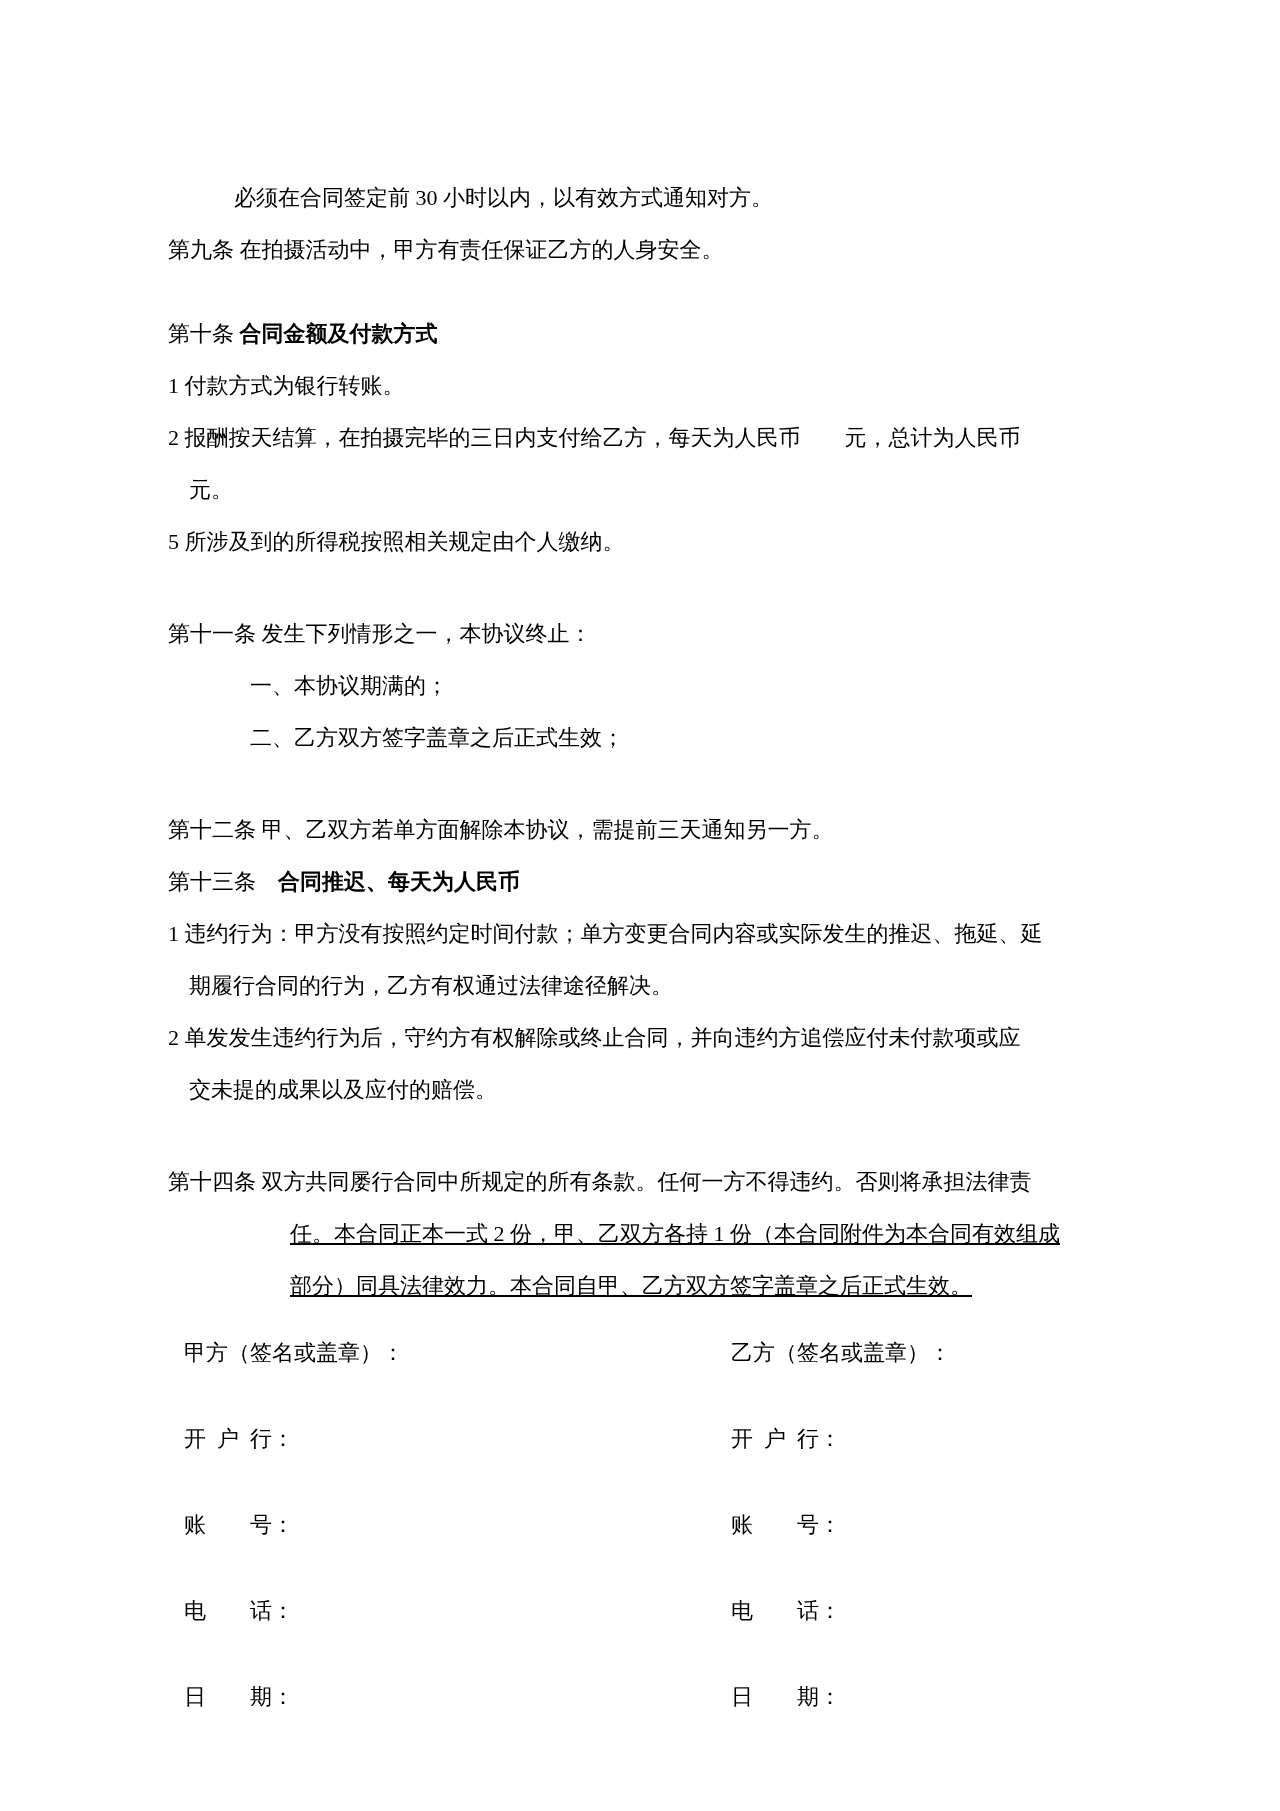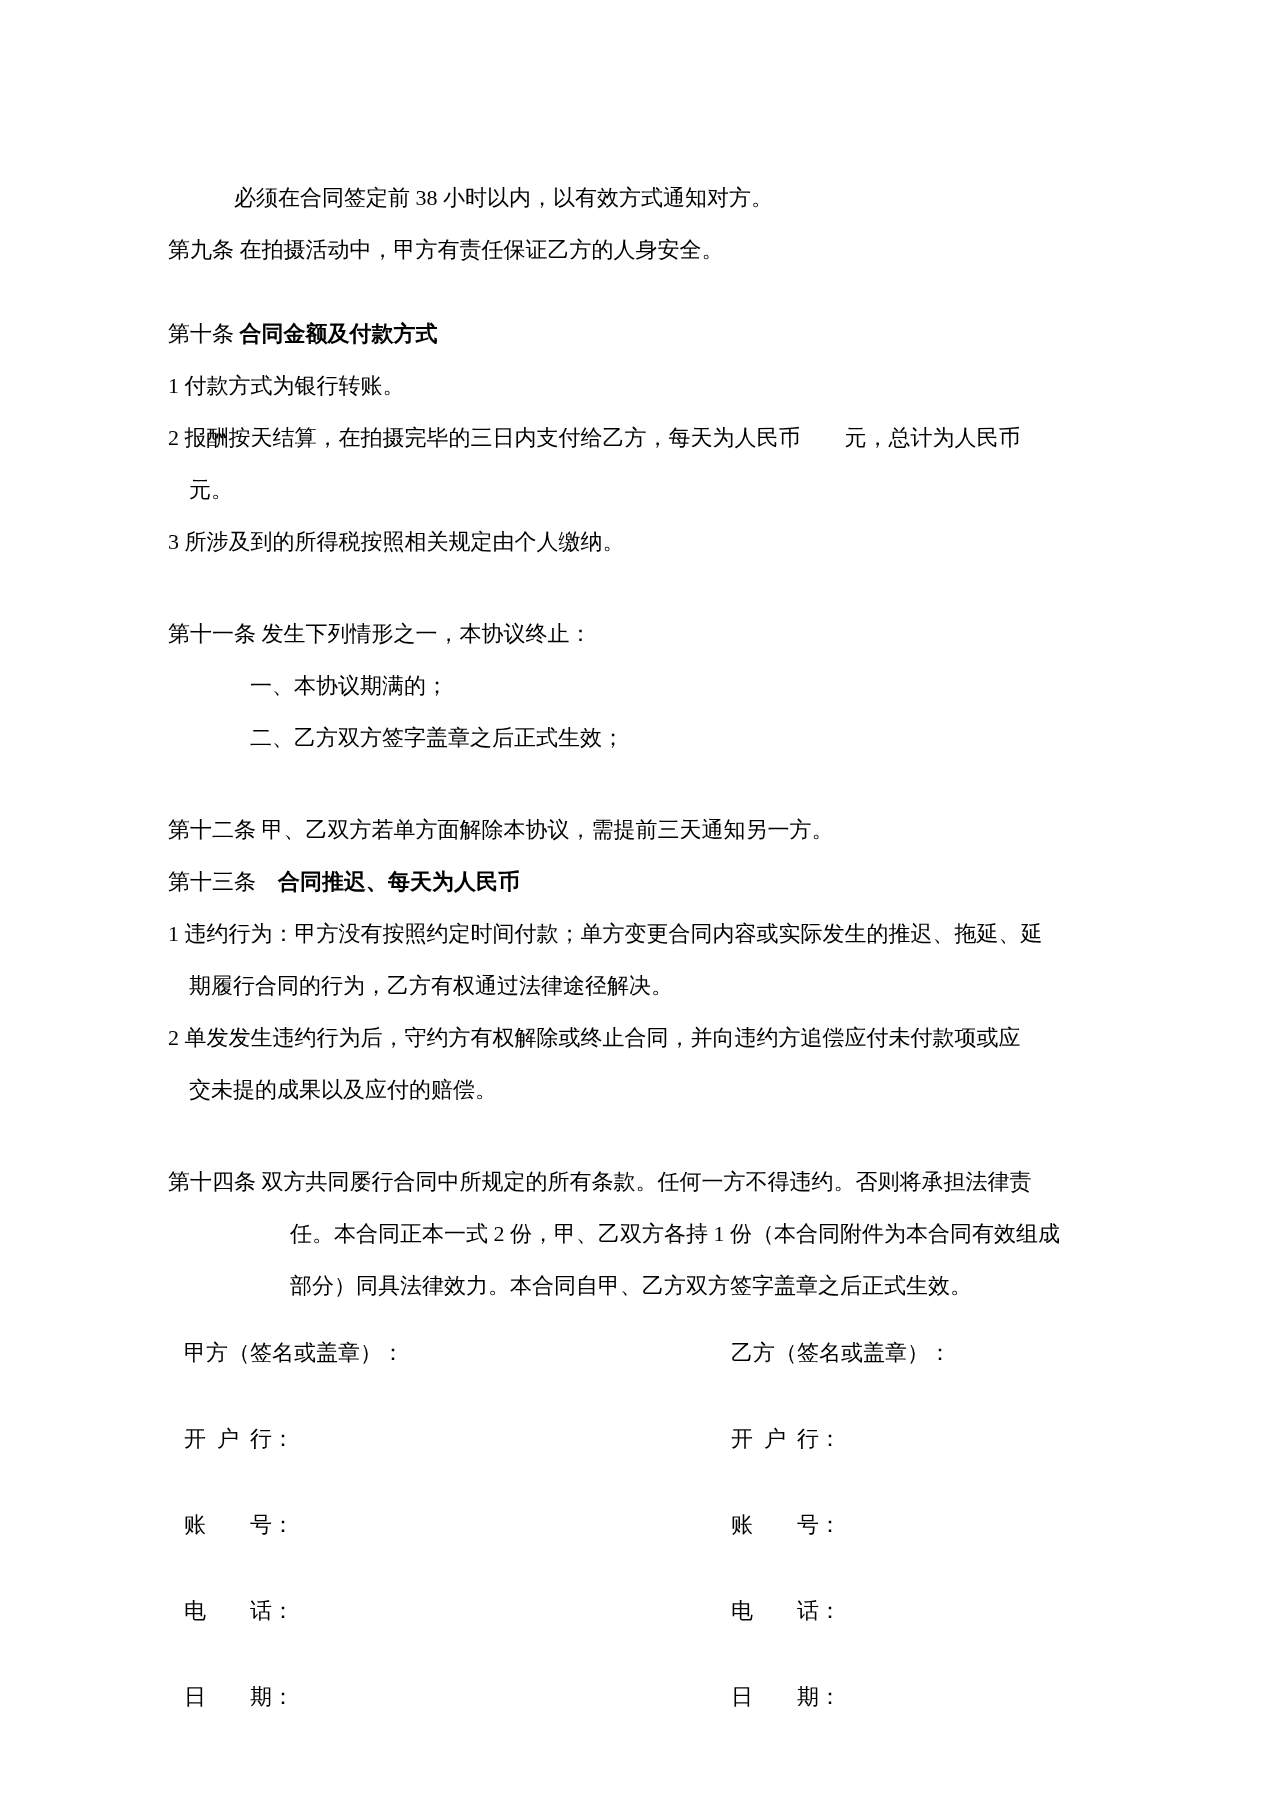--- a/index.html
+++ b/index.html
@@ -14,49 +14,49 @@
     font-family: "Liberation Serif", "DejaVu Serif", serif;
     font-size: 22px;
     line-height: 52px;
     overflow: hidden;
   }
   .line { margin: 0; white-space: pre-wrap; }
   .b { font-weight: 700; }
   .ind21  { padding-left: 21px; }
   .ind66  { padding-left: 66px; }
   .ind82  { padding-left: 82px; }
-  .ind122 { padding-left: 122px; }
+  .ind122 { padding-left: 122px; text-decoration: underline; }
   .gap32 { margin-top: 32px; }
   .gap40 { margin-top: 40px; }
   .sig {
     display: grid;
     grid-template-columns: 547px 1fr;
     grid-auto-flow: row;
     line-height: 54px;
     margin-top: -2px;
   }
   .sig .line { margin: 16px; }
 </style>
 </head>
 <body>
 
 <div class="page">
 
-  <p class="line ind66">必须在合同签定前 38 小时以内，以有效方式通知对方。</p>
+  <p class="line ind66">必须在合同签定前 30 小时以内，以有效方式通知对方。</p>
 
   <p class="line">第九条 在拍摄活动中，甲方有责任保证乙方的人身安全。</p>
 
   <p class="line gap32"><span>第十条 </span><span class="b">合同金额及付款方式</span></p>
 
   <p class="line">1 付款方式为银行转账。</p>
 
   <p class="line">2 报酬按天结算，在拍摄完毕的三日内支付给乙方，每天为人民币　　元，总计为人民币</p>
   <p class="line ind21">元。</p>
 
-  <p class="line">3 所涉及到的所得税按照相关规定由个人缴纳。</p>
+  <p class="line">5 所涉及到的所得税按照相关规定由个人缴纳。</p>
 
   <p class="line gap40">第十一条 发生下列情形之一，本协议终止：</p>
 
   <p class="line ind82">一、本协议期满的；</p>
   <p class="line ind82">二、乙方双方签字盖章之后正式生效；</p>
 
   <p class="line gap40">第十二条 甲、乙双方若单方面解除本协议，需提前三天通知另一方。</p>
 
   <p class="line"><span>第十三条　</span><span class="b">合同推迟、每天为人民币</span></p>
 

